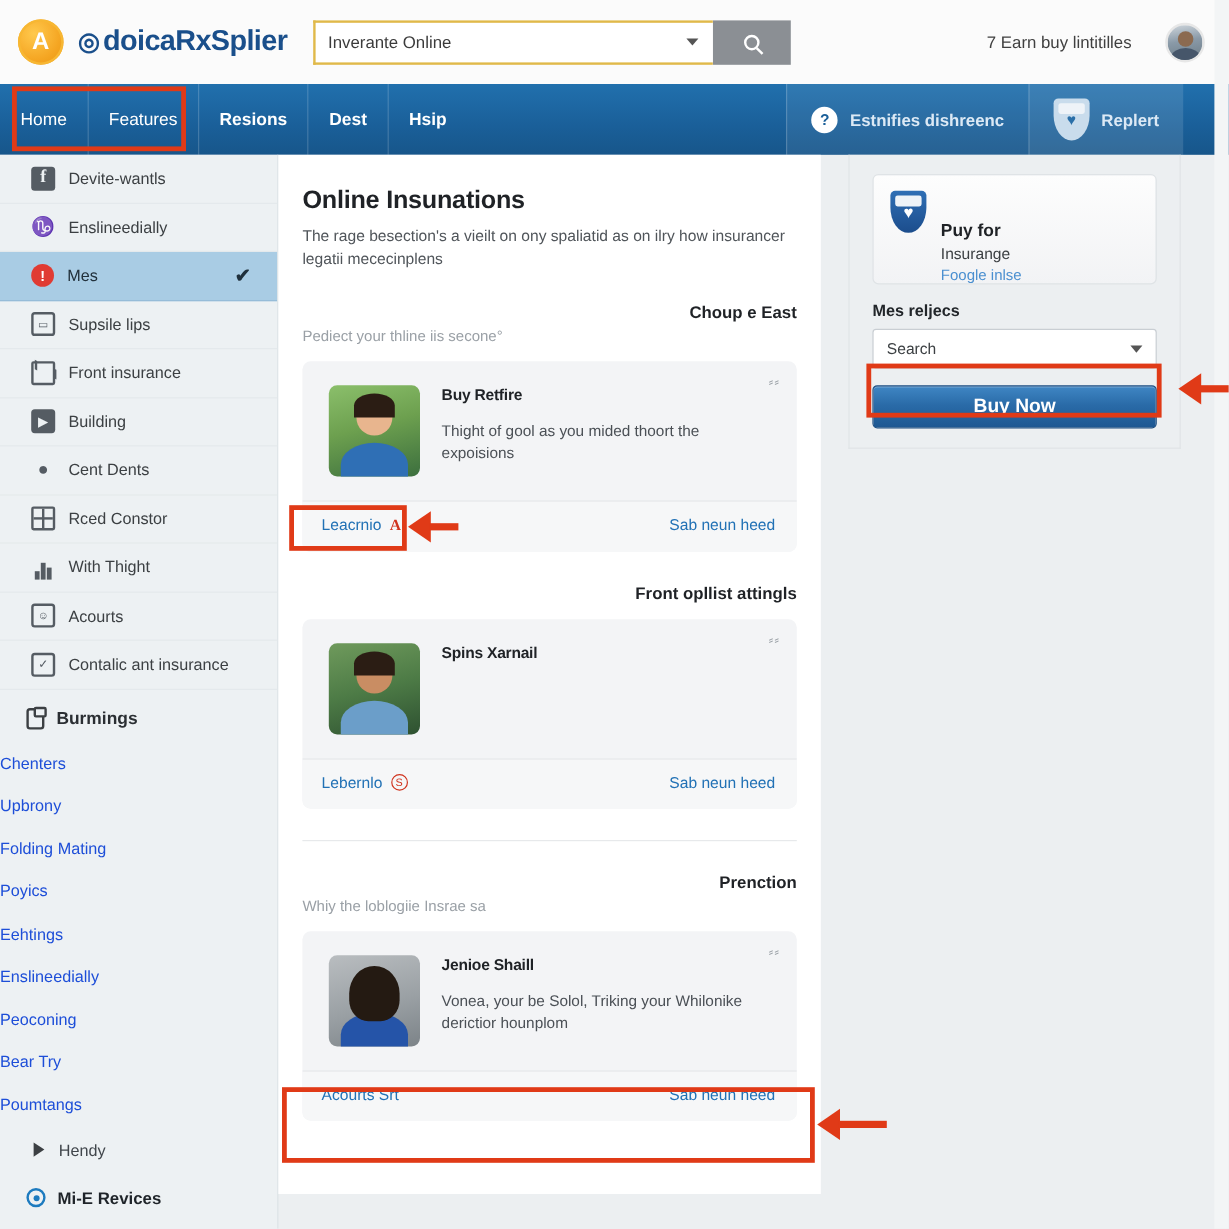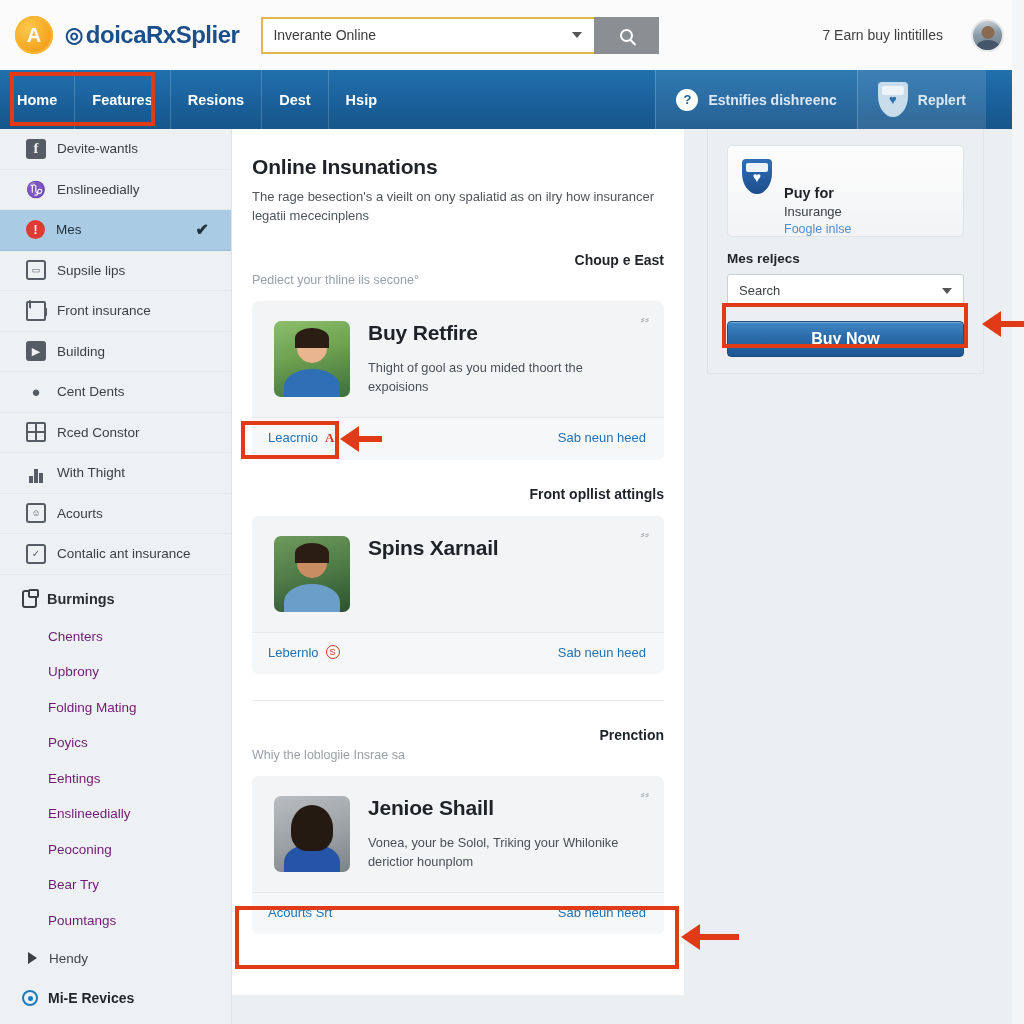--- a/index.html
+++ b/index.html
@@ -78,21 +78,21 @@
 
   
   .navbar {
     position: absolute; left: 0; top: 70px; width: 1024px; height: 59px;
     background: linear-gradient(180deg,#2170ad 0%, #1a5f99 60%, #17568a 100%);
     display: flex; align-items: stretch;
   }
   .nav-left { display: flex; align-items: stretch; }
   .nav-item {
     display: flex; align-items: center; padding: 0 17px;
-    color: #fff; font-size: 14.5px; font-weight: bold;
+    color: #fff; font-size: 14.5px; font-weight: normal;
     border-right: 1px solid rgba(255,255,255,.18);
     white-space: nowrap;
   }
   .nav-item.plain { font-weight: bold; }
   .nav-right { margin-left: auto; display: flex; align-items: stretch; margin-right: 38px; }
   .nav-btn {
     display: flex; align-items: center; gap: 10px; padding: 0 20px;
     color: #dce9f5; font-size: 14px; font-weight: bold; white-space: nowrap;
     background: rgba(255,255,255,.07);
     border-left: 1px solid rgba(255,255,255,.2);
@@ -155,21 +155,21 @@
             display:flex;align-items:center;justify-content:center;}
   .ic-target::after{content:"";width:5px;height:5px;border-radius:50%;background:#1d7bbf;}
 
   .side-group {
     height: 40px; display: flex; align-items: center; gap: 10px;
     padding-left: 22px; font-size: 14.5px; font-weight: bold; color: #2b2f33;
     margin-top: 4px;
   }
   .side-sub {
     height: 35.5px; display: flex; align-items: center;
-    padding-left: 48px; font-size: 13.5px; color: #701a75;
+    font-size: 13.5px; color: #1d4ed8;
   }
   .side-expand {
     height: 40px; display: flex; align-items: center; gap: 12px;
     padding-left: 28px; font-size: 13.5px; color: #41464b;
   }
   .tri { width:0;height:0;border-top:6px solid transparent;border-bottom:6px solid transparent;
          border-left:9px solid #3c4043;}
   .side-bottom {
     height: 40px; display: flex; align-items: center; gap: 10px;
     padding-left: 22px; font-size: 14px; font-weight: bold; color: #1f2429;
@@ -199,21 +199,21 @@
   .thumb .body { position:absolute; left:50%; bottom:-8px; transform:translateX(-50%);
                  width:56px;height:36px;border-radius:50% 50% 0 0; }
   .thumb.t1 .head{background:#e8b58e;} .thumb.t1 .body{background:#2f6fb5;}
   .thumb.t2 .head{background:#c98d63;} .thumb.t2 .body{background:#6b9ec9;}
   .thumb.t3 .head{background:#e6b894;} .thumb.t3 .body{background:#2554a8;}
   .thumb .hair { position:absolute; left:50%; top:10%; transform:translateX(-50%);
                  width:34px;height:20px;border-radius:50% 50% 0 0; background:#2b1d14;}
   .thumb.t3 .hair{ width:42px; height:46px; border-radius:50% 50% 38% 38%; top:12%; background:#241a12;}
 
   .card-text { flex: 1; min-width: 0; }
-  .card-title { font-size: 21px; font-weight: bold; color: #1f2226; letter-spacing: -0.2px; }
+  .card-title { font-size: 13px; font-weight: bold; color: #1f2226; letter-spacing: -0.2px; }
   .card-desc { margin-top: 13px; font-size: 12.8px; color: #4b5056; line-height: 1.5; }
   .card-corner {
     position: absolute; right: 14px; top: 12px; font-size: 11px; color: #9aa0a6; letter-spacing: 1px;
   }
   .card-foot {
     display: flex; align-items: center; justify-content: space-between;
     padding: 12px 18px 14px 16px; border-top: 1px solid #e5e7ea; background: #f6f7f8;
   }
   .link { font-size: 13px; color: #2171b5; display: flex; align-items: center; gap: 7px; }
   .link-right { font-size: 13px; color: #2171b5; }

